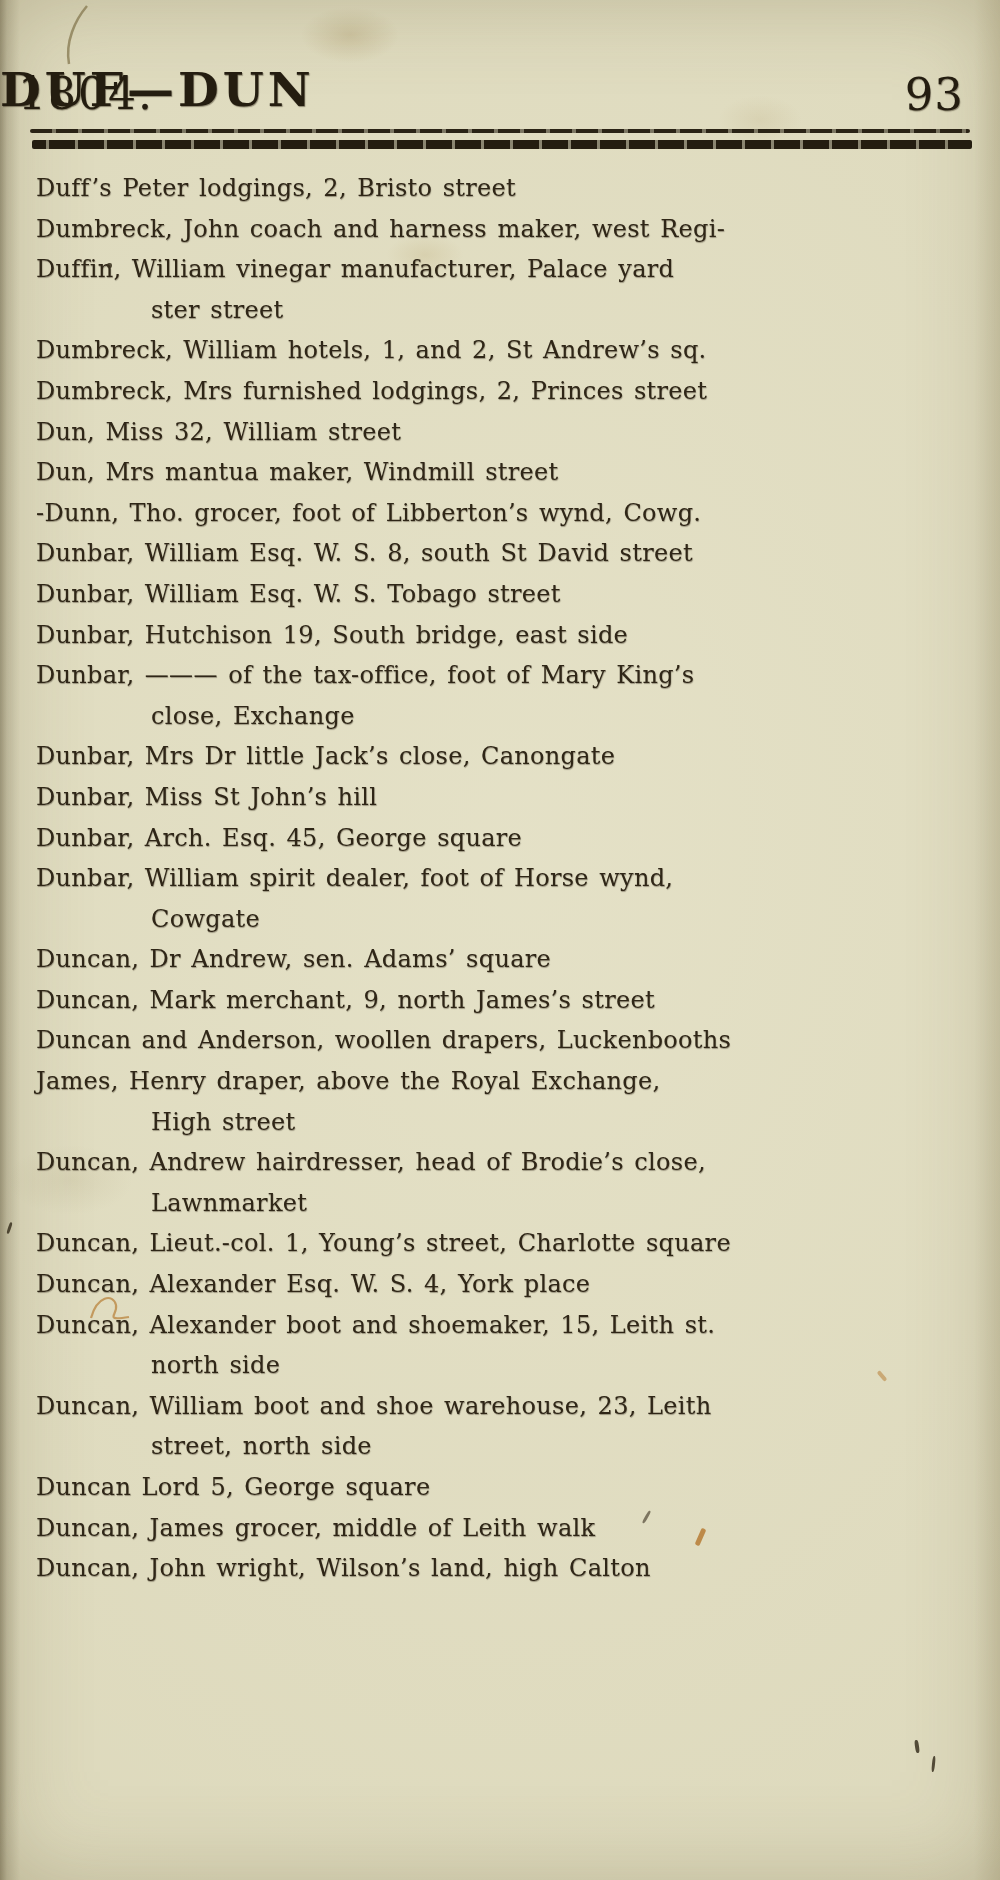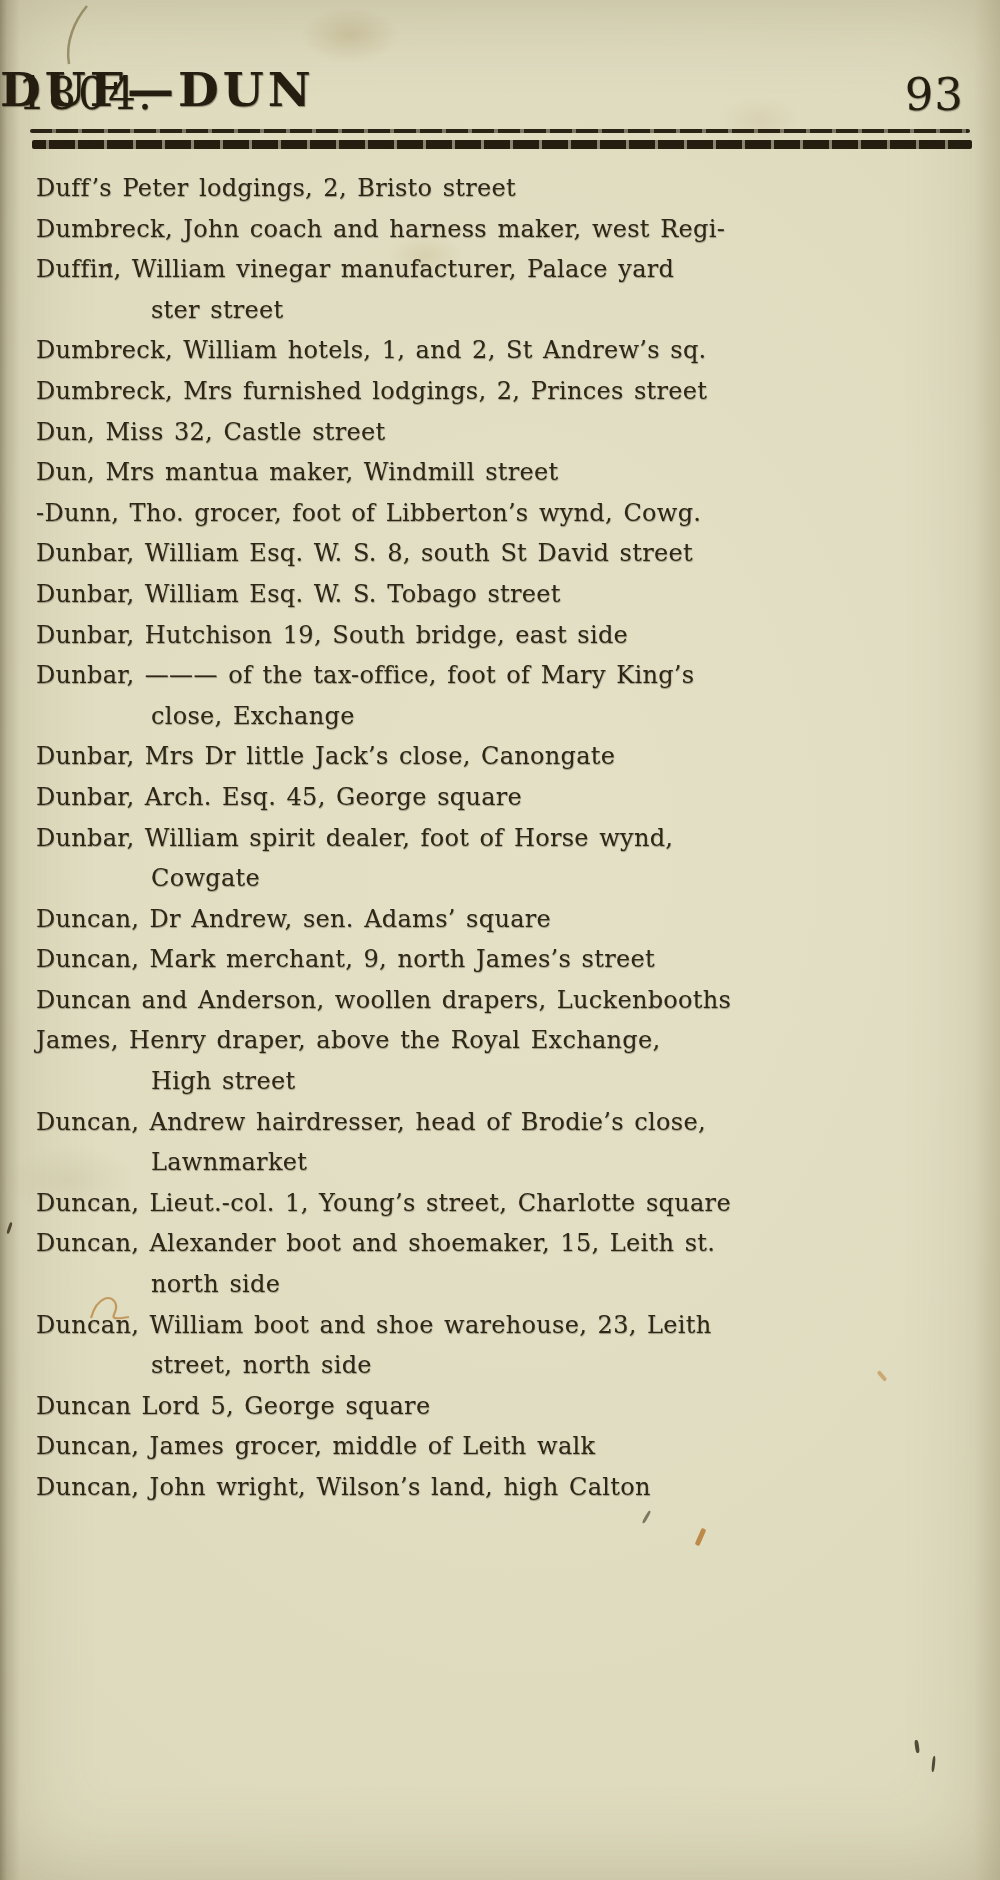--- a/index.html
+++ b/index.html
@@ -76,40 +76,42 @@
   <div class="rule-thin"></div>
   <div class="rule-thick"></div>
 
   <div class="directory">
       <div class="entry">Duff’s Peter lodgings, 2, Bristo street</div>
       <div class="entry">Dumbreck, John coach and harness maker, west Regi-</div>
       <div class="entry">Duffin, William vinegar manufacturer, Palace yard</div>
       <div class="entry indent">ster street</div>
       <div class="entry">Dumbreck, William hotels, 1, and 2, St Andrew’s sq.</div>
       <div class="entry">Dumbreck, Mrs furnished lodgings, 2, Princes street</div>
-      <div class="entry">Dun, Miss 32, Castle street</div>
+      <div class="entry">Dun, Miss 32, William street</div>
       <div class="entry">Dun, Mrs mantua maker, Windmill street</div>
       <div class="entry">-Dunn, Tho. grocer, foot of Libberton’s wynd, Cowg.</div>
       <div class="entry">Dunbar, William Esq. W. S. 8, south St David street</div>
       <div class="entry">Dunbar, William Esq. W. S. Tobago street</div>
       <div class="entry">Dunbar, Hutchison 19, South bridge, east side</div>
       <div class="entry">Dunbar, ——— of the tax-office, foot of Mary King’s</div>
       <div class="entry indent">close, Exchange</div>
       <div class="entry">Dunbar, Mrs Dr little Jack’s close, Canongate</div>
+      <div class="entry">Dunbar, Miss St John’s hill</div>
       <div class="entry">Dunbar, Arch. Esq. 45, George square</div>
       <div class="entry">Dunbar, William spirit dealer, foot of Horse wynd,</div>
       <div class="entry indent">Cowgate</div>
       <div class="entry">Duncan, Dr Andrew, sen. Adams’ square</div>
       <div class="entry">Duncan, Mark merchant, 9, north James’s street</div>
       <div class="entry">Duncan and Anderson, woollen drapers, Luckenbooths</div>
       <div class="entry">James, Henry draper, above the Royal Exchange,</div>
       <div class="entry indent">High street</div>
       <div class="entry">Duncan, Andrew hairdresser, head of Brodie’s close,</div>
       <div class="entry indent">Lawnmarket</div>
       <div class="entry">Duncan, Lieut.-col. 1, Young’s street, Charlotte square</div>
+      <div class="entry">Duncan, Alexander Esq. W. S. 4, York place</div>
       <div class="entry">Duncan, Alexander boot and shoemaker, 15, Leith st.</div>
       <div class="entry indent">north side</div>
       <div class="entry">Duncan, William boot and shoe warehouse, 23, Leith</div>
       <div class="entry indent">street, north side</div>
       <div class="entry">Duncan Lord 5, George square</div>
       <div class="entry">Duncan, James grocer, middle of Leith walk</div>
       <div class="entry">Duncan, John wright, Wilson’s land, high Calton</div>
     </div>
 
   <svg class="mark" style="left:55px; top:4px;" width="50" height="64" viewBox="0 0 50 64">

